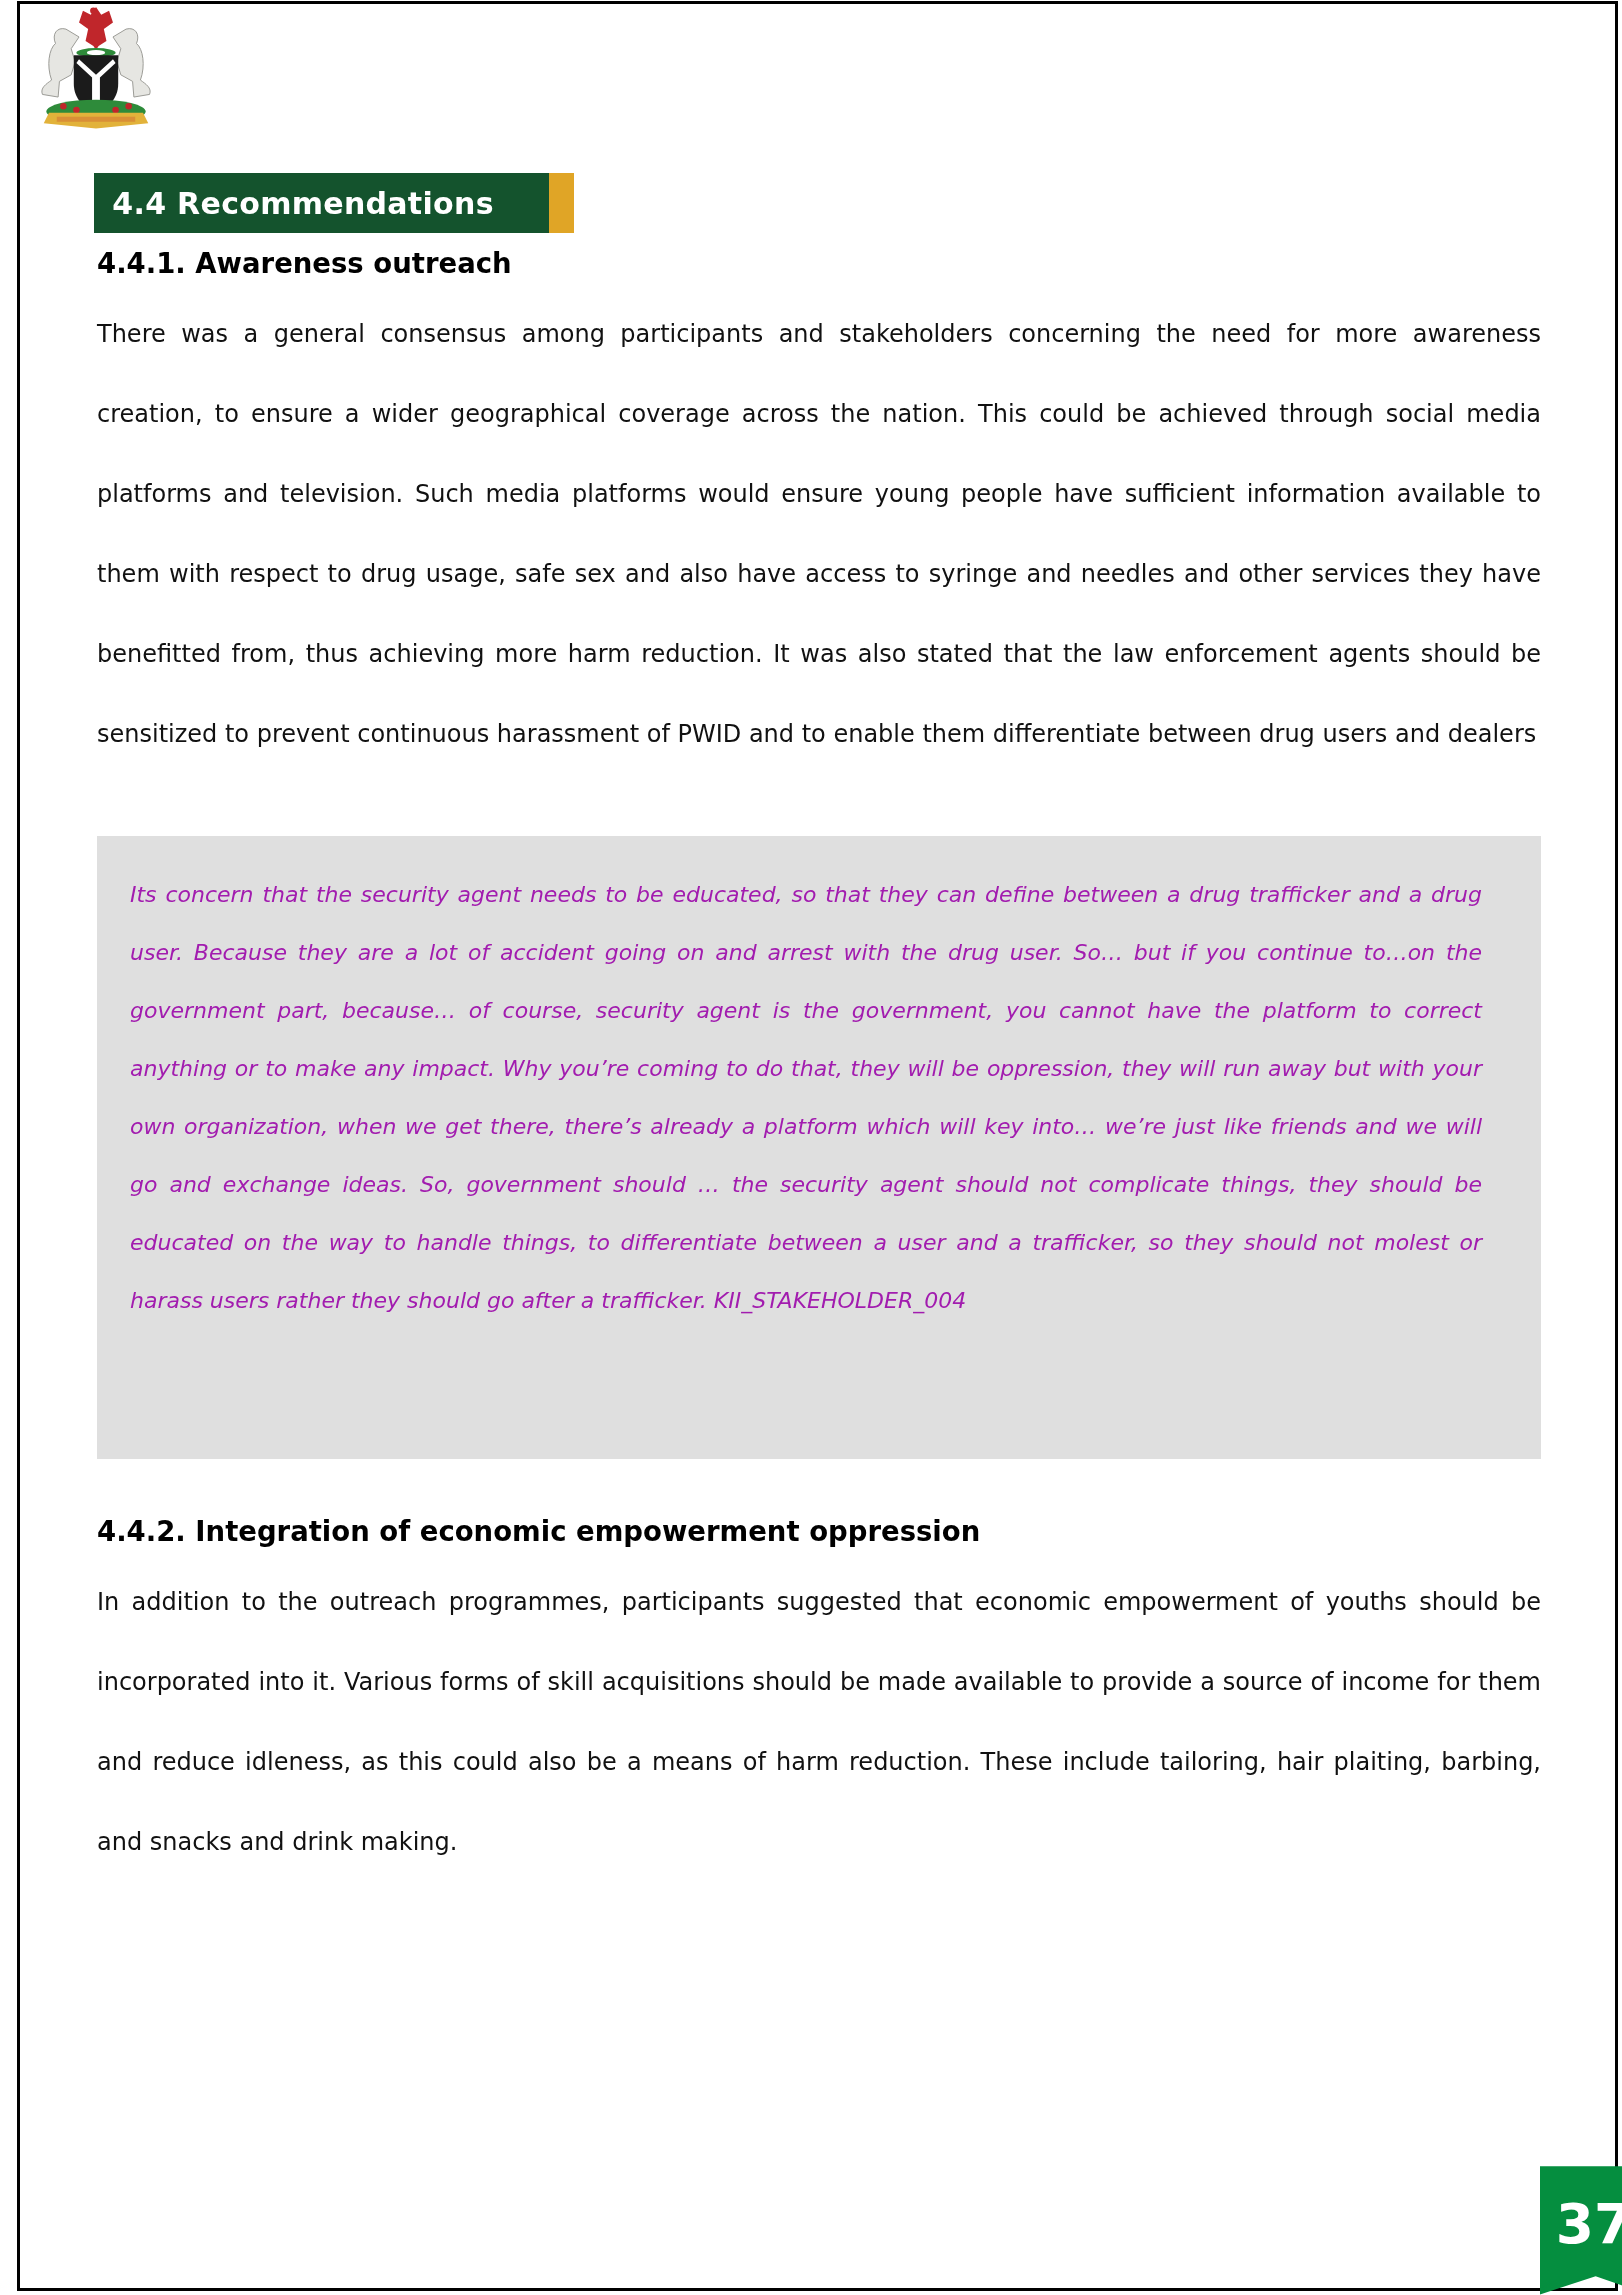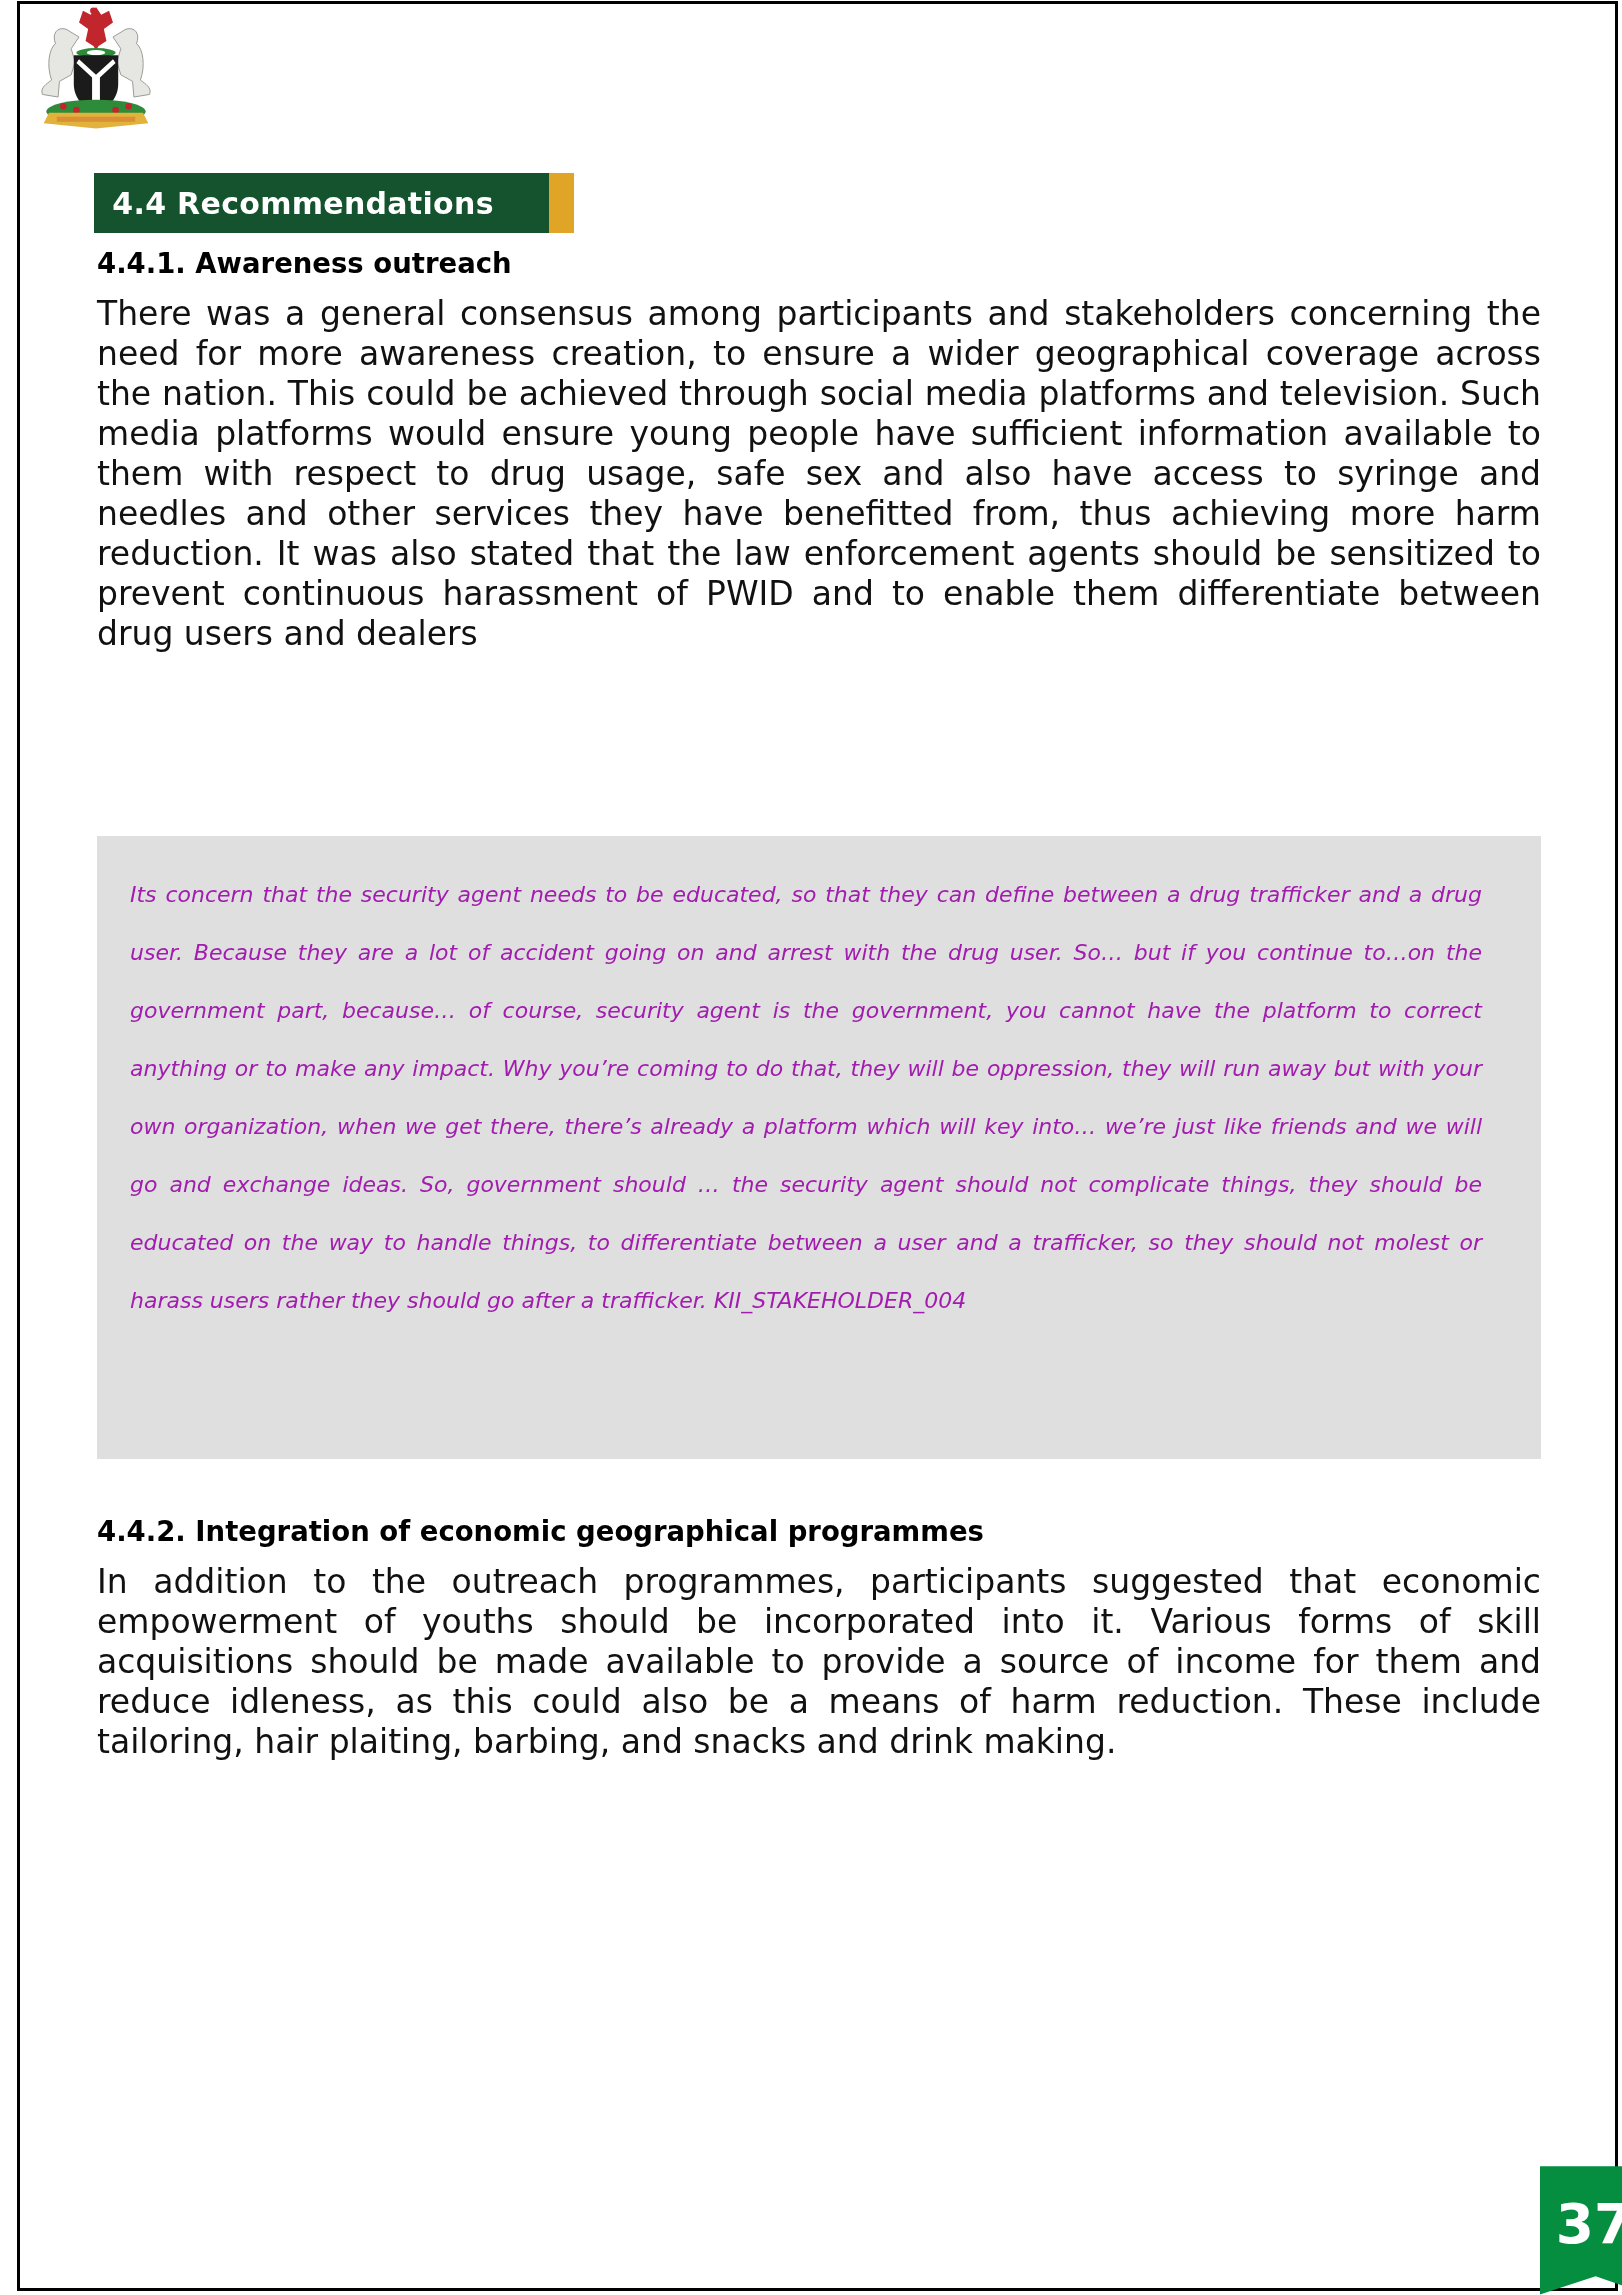--- a/index.html
+++ b/index.html
@@ -4,21 +4,21 @@
 <style>
   html, body { margin:0; padding:0; background:#ffffff; }
   body { width:1623px; height:2295px; position:relative; overflow:hidden; font-family:"DejaVu Sans", "Liberation Sans", sans-serif; color:#111111; }
   .page-frame { position:absolute; left:17px; top:1.3px; width:1601px; height:2290px; border:3.3px solid #000000; box-sizing:border-box; }
   .emblem { position:absolute; left:19.6px; top:2.6px; width:152px; height:128px; }
   .section-banner { position:absolute; left:94px; top:173px; width:480px; height:60px; display:flex; }
   .section-banner .fill { flex:1; background:#14532d; display:flex; align-items:center; padding-left:18.3px; }
   .section-banner .accent { width:25px; background:#e0a526; }
   .section-title { color:#ffffff; font-weight:bold; font-size:30px; letter-spacing:0.3px; }
   .subhead { position:absolute; left:97px; font-weight:bold; font-size:27.5px; color:#000; }
-  .body-text { position:absolute; left:97px; width:1444px; font-size:33px; line-height:40px; text-align:justify; color:#111; }
+  .body-text { position:absolute; left:97px; width:1444px; font-size:24px; line-height:80px; text-align:justify; color:#111; }
   .quote-box { position:absolute; left:97px; top:836px; width:1444px; height:623px; background:#dfdfdf; box-sizing:border-box; padding:22px 51px 0 25px; }
   .quote-text { font-style:italic; font-size:22px; line-height:58px; text-align:justify; color:#a21caf; margin:8px; }
   .page-badge { position:absolute; left:1540px; top:2166px; width:120px; height:130px; }
   .page-number { position:absolute; left:0; top:26px; width:108px; text-align:center; color:#fff; font-weight:bold; font-size:55px; }
 </style>
 </head>
 <body>
 
 <div class="page-frame"></div>
 
@@ -54,21 +54,21 @@
 </div>
 
 <div class="subhead" style="top:247px;">4.4.1. Awareness outreach</div>
 
 <div class="body-text" style="top:294px;">There was a general consensus among participants and stakeholders concerning the need for more awareness creation, to ensure a wider geographical coverage across the nation. This could be achieved through social media platforms and television. Such media platforms would ensure young people have sufficient information available to them with respect to drug usage, safe sex and also have access to syringe and needles and other services they have benefitted from, thus achieving more harm reduction. It was also stated that the law enforcement agents should be sensitized to prevent continuous harassment of PWID  and to enable them differentiate between drug users and dealers</div>
 
 <div class="quote-box">
   <p class="quote-text">Its concern that the security agent needs to be educated, so that they can define between a drug trafficker and a drug user. Because they are a lot of accident going on and arrest with the drug user. So… but if you continue to…on the government part, because… of course, security agent is the government, you cannot have the platform to correct anything or to make any impact. Why you’re coming to do that, they will be oppression, they will run away but with your own organization, when we get there, there’s already a platform which will key into… we’re just like friends and we will go and exchange ideas. So, government should … the security agent should not complicate things, they should be educated on the way to handle things, to differentiate between a user and a trafficker, so they should not molest or harass users rather they should go after a trafficker. KII_STAKEHOLDER_004</p>
 </div>
 
-<div class="subhead" style="top:1515px;">4.4.2. Integration of economic geographical programmes</div>
+<div class="subhead" style="top:1515px;">4.4.2. Integration of economic empowerment oppression</div>
 
 <div class="body-text" style="top:1562px;">In addition to the outreach programmes, participants suggested that economic empowerment of youths should be incorporated into it. Various forms of skill acquisitions should be made available to provide a source of income for them and reduce idleness, as this could also be a means of harm reduction. These include tailoring, hair plaiting, barbing, and snacks and drink making.</div>
 
 <div class="page-badge">
   <svg width="108" height="130" viewBox="0 0 165 198" xmlns="http://www.w3.org/2000/svg" style="position:absolute;left:0;top:0;">
     <path d="M0 0 L165 0 L165 196 L85 168 L0 196 Z" fill="#058e3f"></path>
   </svg>
   <div class="page-number">37</div>
 </div>
 

